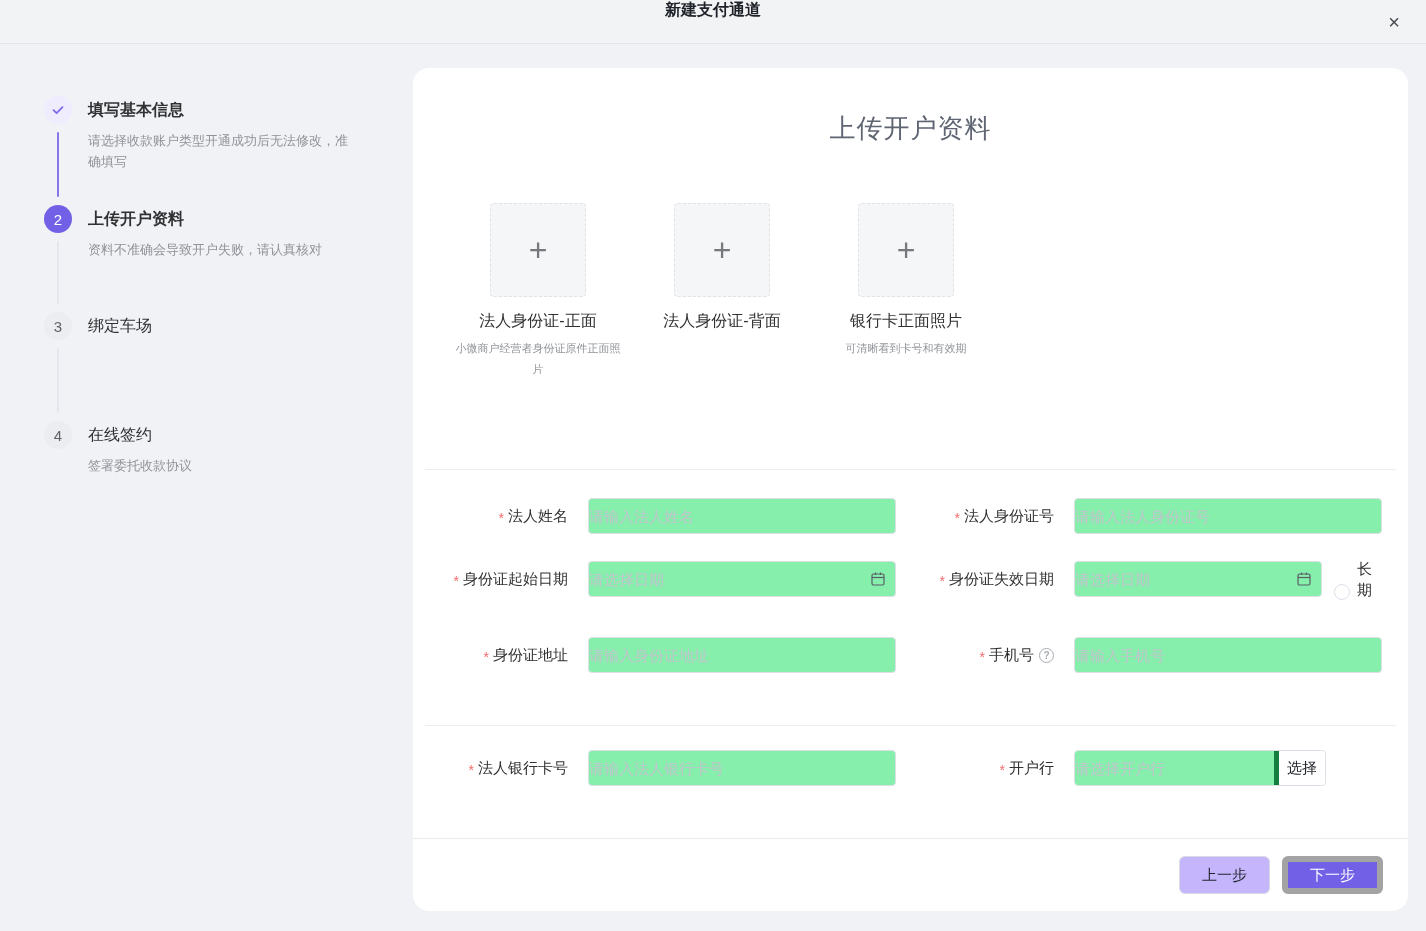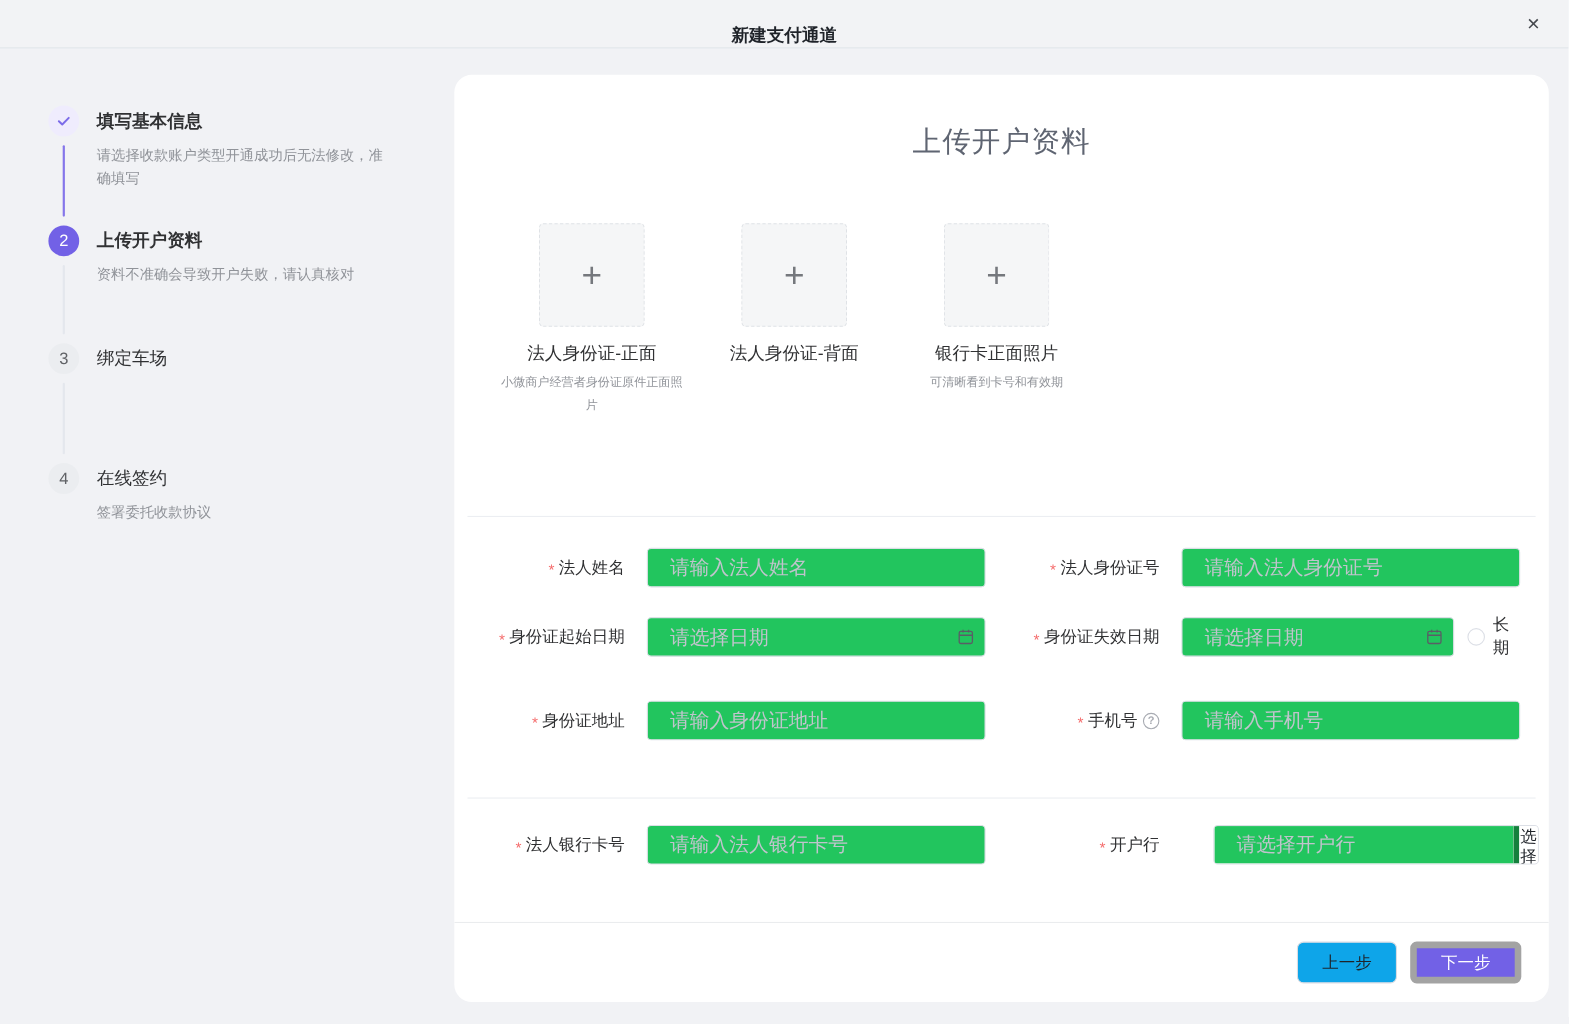--- a/index.html
+++ b/index.html
@@ -6,21 +6,21 @@
   html,body { width:1426px; height:931px; overflow:hidden; }
   body {
     font-family:"Liberation Sans","DejaVu Sans",sans-serif;
     background:#f1f2f5; color:#303133; position:relative;
   }
 
   
   .dlg-header {
     position:absolute; left:0; top:0; width:1426px; height:44px;
     background:#f2f3f5; border-bottom:1px solid #e2e5ea;
-    display:flex; align-items:flex-end; justify-content:center;
+    display:flex; align-items:flex-start; justify-content:center;
   }
   .dlg-title { font-size:16px; font-weight:600; color:#1f2329; }
   .dlg-close {
     position:absolute; right:20px; top:50%; transform:translateY(-50%);
     font-size:20px; line-height:1; color:#46494e; cursor:pointer;
     width:24px; height:24px; display:flex; align-items:center; justify-content:center;
   }
 
   
   .stepper { position:absolute; left:44px; top:96px; width:330px; }
@@ -82,68 +82,68 @@
   .fi { display:flex; align-items:center; }
   .fi-label {
     display:flex; align-items:center; justify-content:flex-end;
     padding-right:20px; font-size:15px; color:#303133; white-space:nowrap;
   }
   .col-l .fi-label { width:175px; }
   .col-r .fi-label { width:178px; }
   .req { color:#f56c6c; margin-right:4px; font-size:14px; position:relative; top:2px; }
   .tb {
     height:36px; width:308px; border:1px solid #dcdfe6; border-radius:4px;
-    padding:0 20px; font-size:18px; color:#303133; outline:none; background:#22c55e;
+    padding:0 0; font-size:15px; color:#303133; outline:none; background:#86efac;
     font-family:"Liberation Sans","DejaVu Sans",sans-serif;
   }
   .tb::placeholder { color:#c0c4cc; }
   .date-wrap { position:relative; width:308px;border-radius:13px; }
   .date-wrap .tb { width:100%; padding-right:36px; }
   .date-wrap.narrow { width:248px; }
   .cal-icon {
     position:absolute; right:10px; top:50%; transform:translateY(-50%);
     width:16px; height:16px; cursor:pointer; color:#5a5e66;
   }
   .cal-icon svg { display:block; }
   .help-icon {
     width:15px; height:15px; border:1px solid #a8abb2; border-radius:50%;
     color:#a8abb2; font-size:10px; line-height:13px; text-align:center;
     margin-left:5px; cursor:pointer; font-weight:700;
   }
-  .longterm { display:flex; align-items:center; margin-left:12px; cursor:pointer; }
+  .longterm { display:flex; align-items:flex-end; margin-left:12px; cursor:pointer; }
   .checkbox {
     width:16px; height:16px; border:1px solid #dcdfe6; border-radius:50%;
     background:#fff; cursor:pointer; flex:none;
   }
   .longterm-label {
     margin-left:7px; width:16px; font-size:15px; line-height:21px; color:#303133;
   }
   .input-group {
-    display:flex; width:296px; height:36px; border:1px solid #dcdfe6;
-    border-radius:4px; overflow:hidden; background:#fff;margin-left:29px;
+    display:flex; width:252px; height:36px; border:1px solid #dcdfe6;
+    border-radius:4px; overflow:hidden; background:#fff;
   }
   .input-group .tb { border:none; border-radius:0; flex:1; width:auto; height:100%; }
   .select-btn {
     width:66px; border:none; border-left:5px solid #15803d; background:#fff;
     font-size:15px; color:#1f2329; cursor:pointer; font-family:inherit;
   }
 
   
   .card-footer {
     position:absolute; left:0; right:0; bottom:0; height:73px;
     border-top:1px solid #e8eaed;
     display:flex; align-items:center; justify-content:flex-end;
     padding-right:25px; gap:12px;
     border-radius:0 0 16px 16px;
   }
   .btn {
     height:38px; min-width:86px; padding:0 22px; border-radius:6px;
     font-size:15px; cursor:pointer; font-family:inherit;
   }
-  .btn-prev { background:#0ea5e9; border:1px solid #d9dce3; color:#1f2329; }
+  .btn-prev { background:#c4b5fd; border:1px solid #d9dce3; color:#1f2329; }
   .btn-next { background:#7261e6; border:6px solid #a3a3a3; color:#fff; }
 </style>
 </head>
 <body>
 
 <div class="dlg-header">
   <span class="dlg-title">新建支付通道</span>
   <span class="dlg-close">×</span>
 </div>
 

